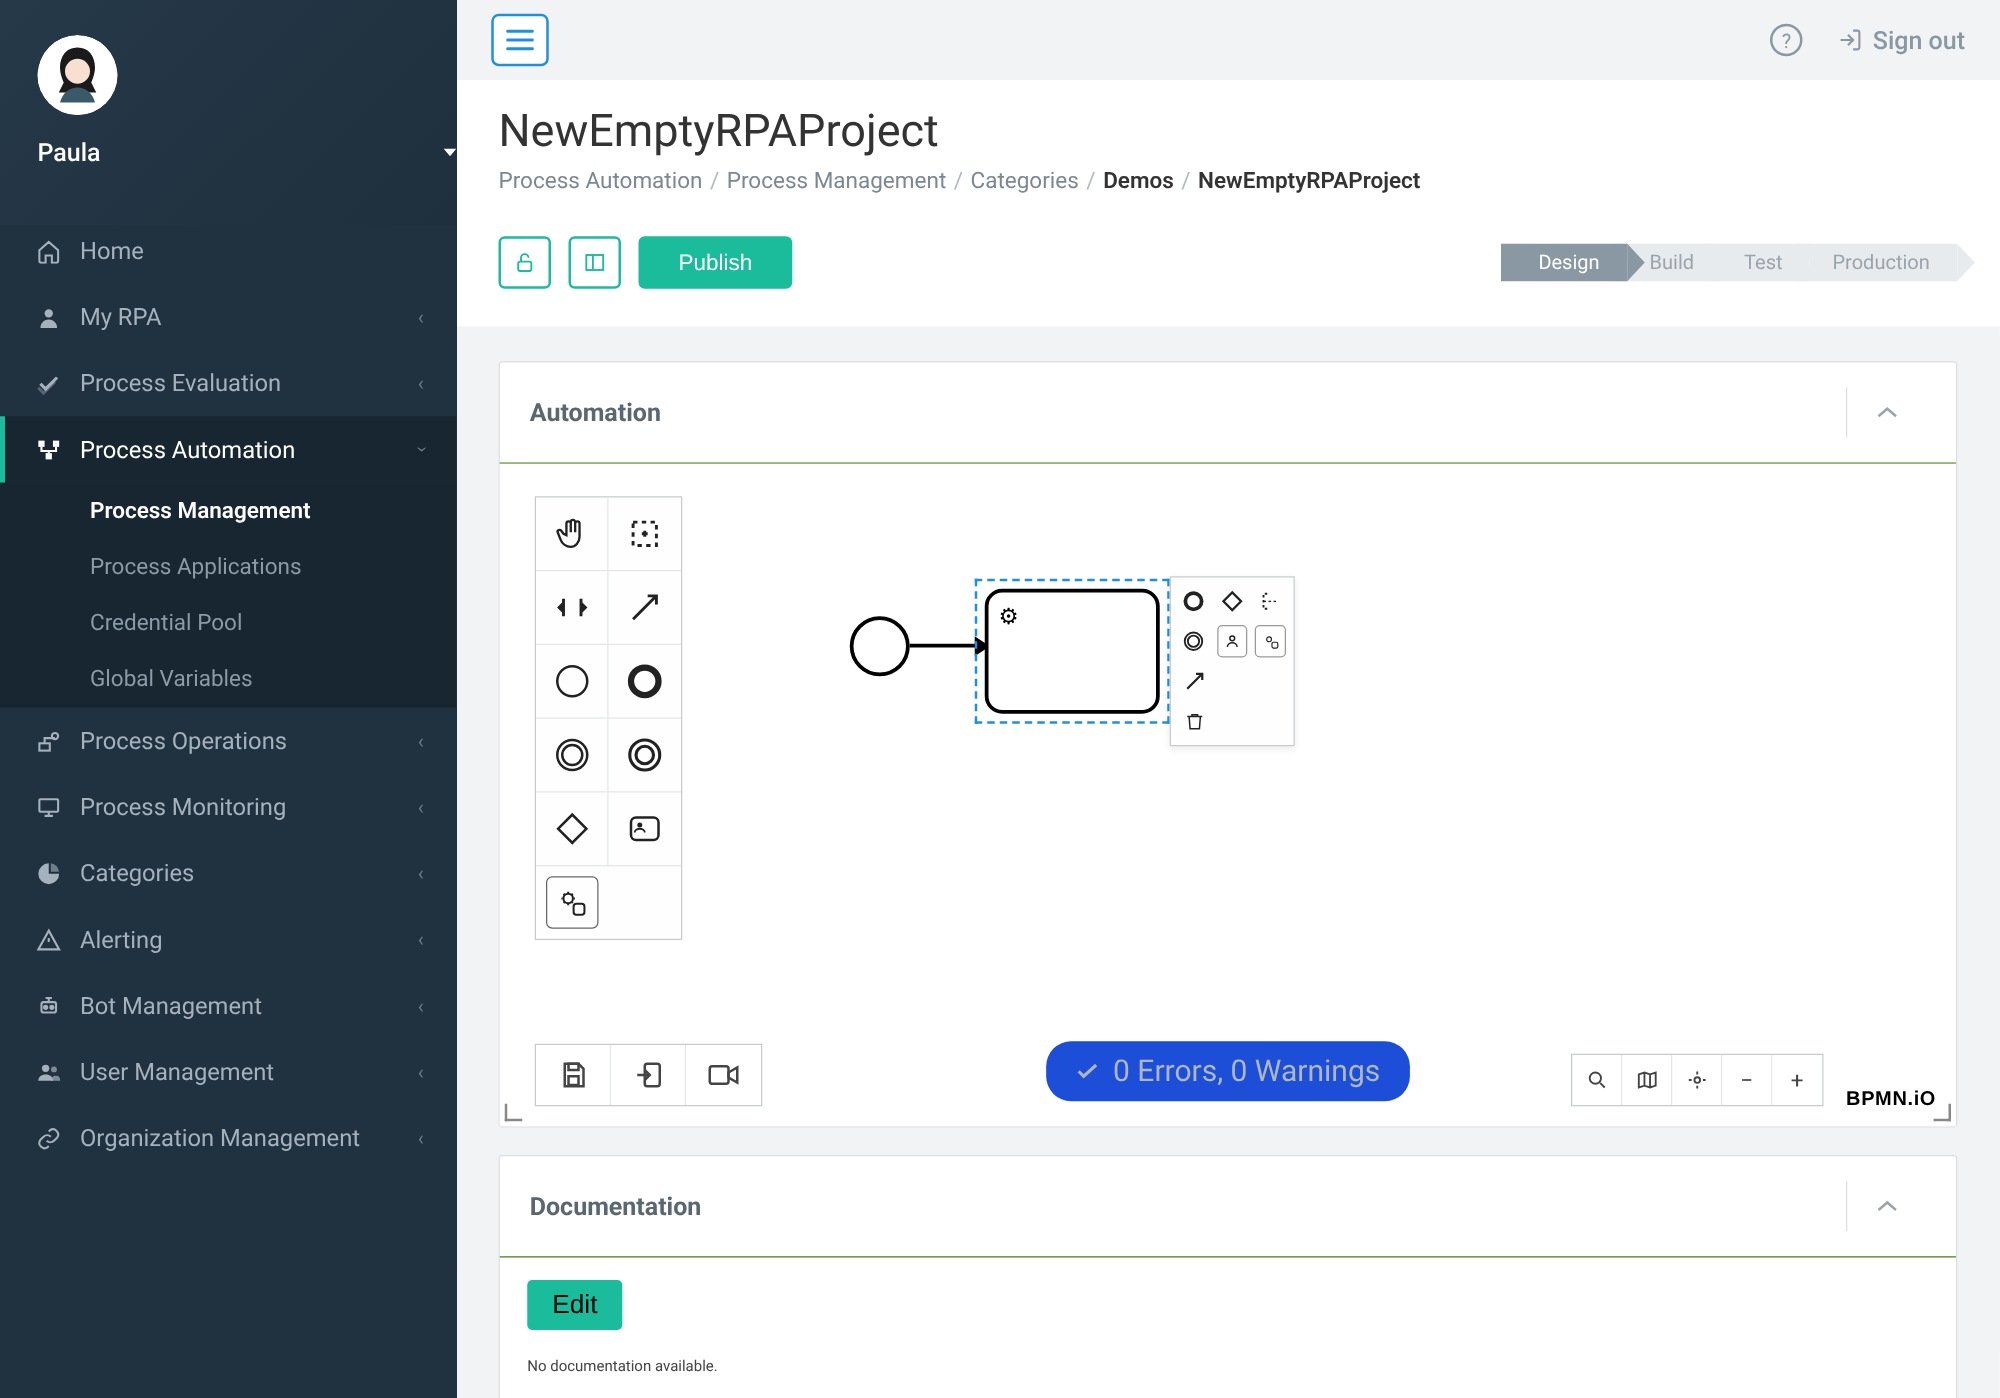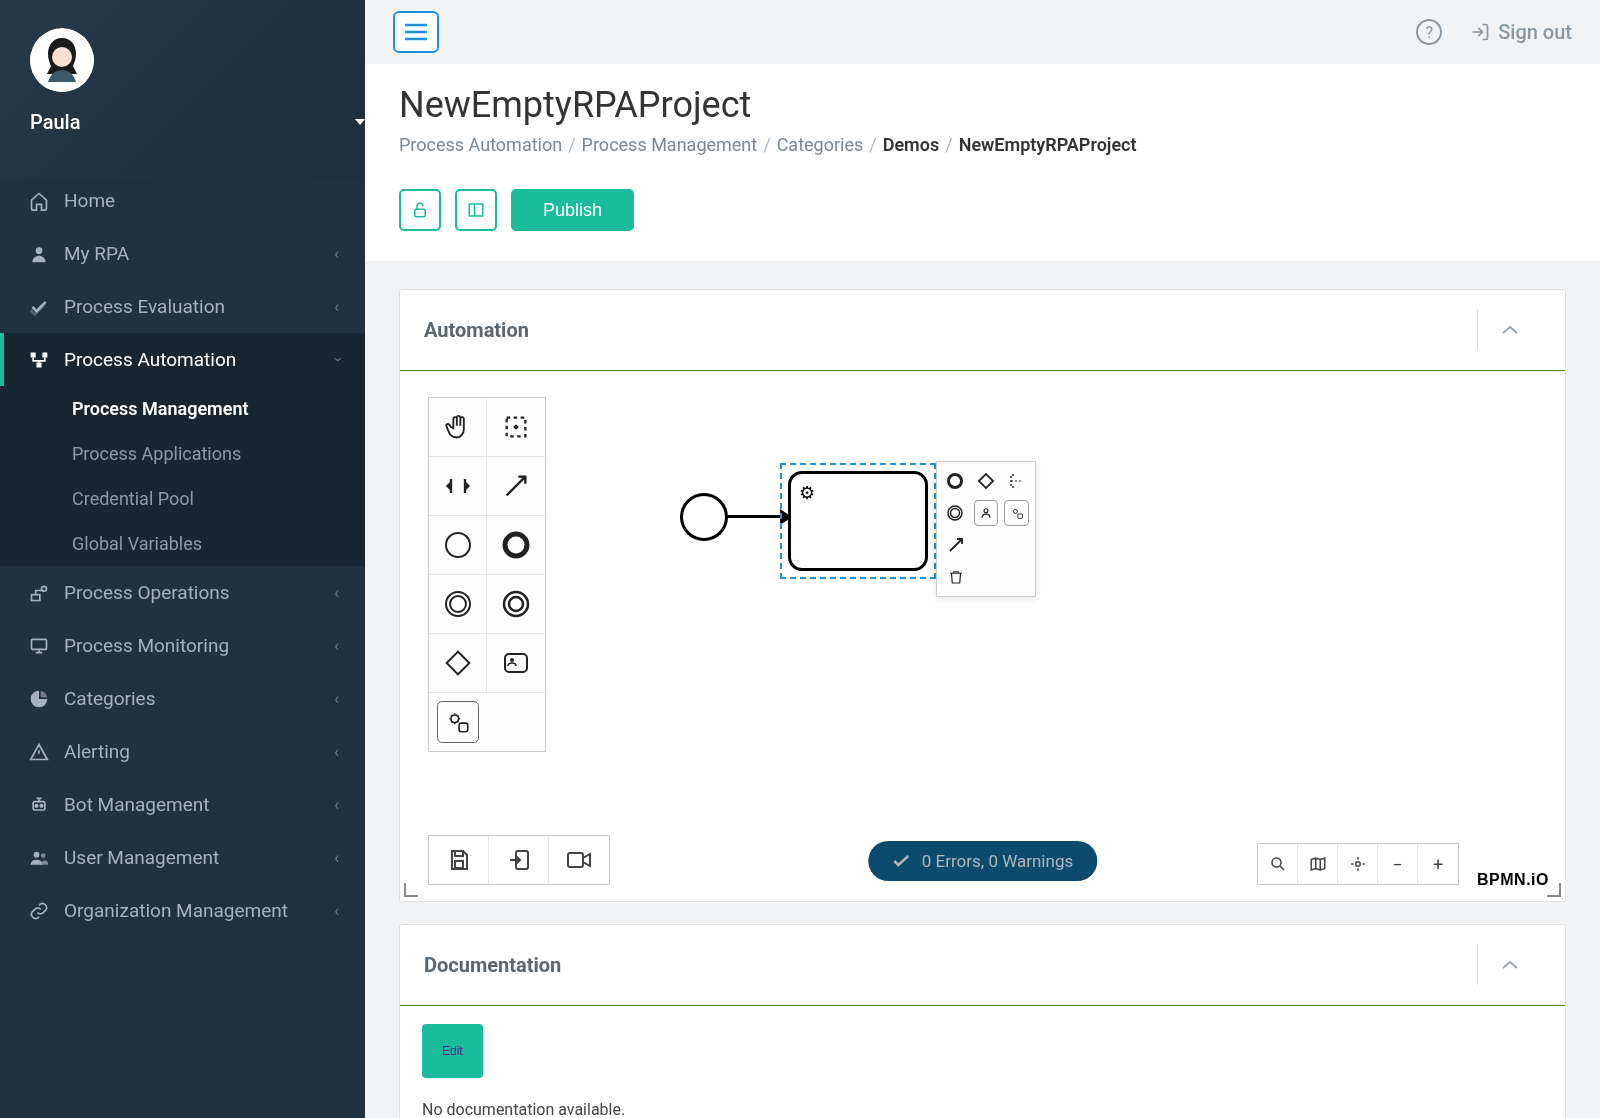--- a/index.html
+++ b/index.html
@@ -70,33 +70,33 @@
 .ctx-panel { position: absolute; left: 256px; top: -10px; width: 100px; border: 1px solid #c7cbcf; background: #fefefe; padding: 6px; box-shadow: 0 2px 6px rgba(0,0,0,.1); }
 .ctx-row { display: flex; gap: 6px; margin-bottom: 6px; }
 .ctx-row:last-child { margin-bottom: 0; }
 .ctx-item { width: 26px; height: 26px; display: flex; align-items: center; justify-content: center; font-size: 18px; cursor: pointer; border: 1px solid transparent; }
 .ctx-item.box { border: 1px solid #999; border-radius: 4px; }
 
 .bottom-toolbar { position: absolute; left: 28px; bottom: 16px; display: flex; border: 1px solid #c7cbcf; background: #fff; }
 .bt-btn { width: 60px; height: 48px; display: flex; align-items: center; justify-content: center; border-right: 1px solid #e4e6e8; cursor: pointer; font-size: 22px; color: #444; }
 .bt-btn:last-child { border-right: none; }
 
-.status-pill { position: absolute; left: 50%; transform: translateX(-50%); bottom: 20px; background: #0c4a6e; border-radius: 20px; padding: 10px 24px; color: #aeb7be; font-size: 17px; display: flex; align-items: center; gap: 12px; }
+.status-pill { position: absolute; left: 50%; transform: translateX(-50%); bottom: 20px; background: #1d4ed8; border-radius: 20px; padding: 10px 24px; color: #aeb7be; font-size: 24px; display: flex; align-items: center; gap: 12px; }
 
 .zoom-bar { position: absolute; right: 106px; bottom: 16px; display: flex; border: 1px solid #c7cbcf; background: #fff; }
 .zoom-bar .bt-btn { width: 40px; height: 40px; font-size: 18px; }
 
 .logo-stamp { position: absolute; right: 16px; bottom: 12px; font-family: Arial Black, sans-serif; font-weight: 900; font-size: 16px; letter-spacing: 0.5px; }
 .resize-handle { position: absolute; width: 14px; height: 14px; }
 .resize-handle.tl { left: 4px; bottom: 4px; border-left: 2px solid #888; border-bottom: 2px solid #888; transform: rotate(0deg); }
 .resize-handle.br { right: 4px; bottom: 4px; border-right: 2px solid #888; border-bottom: 2px solid #888; }
 
 .doc-body { padding: 18px 22px 28px 22px; }
-.edit-btn { background: #1abc9c; color: #4c1d95; border: none; border-radius: 4px; padding: 20px 20px; font-size: 12px; cursor: pointer; }
-.doc-text { margin-top: 22px; font-size: 16px; color: #444; }
+.edit-btn { background: #1abc9c; color: #000000; border: none; border-radius: 4px; padding: 8px 20px; font-size: 21px; cursor: pointer; }
+.doc-text { margin-top: 22px; font-size: 12px; color: #444; }
 
 svg { display: block; }
 </style>
 </head>
 <body>
 
 <div class="sidebar">
   <div class="sidebar-shade"></div>
   <div class="profile">
     <div class="avatar">
@@ -279,20 +279,26 @@
           </svg>
       </div>
       <div class="sq-btn">
         <svg width="18" height="18" viewBox="0 0 24 24" fill="none" stroke="#1abc9c" stroke-width="2">
             <rect x="3" y="4" width="18" height="16"></rect>
             <path d="M10 4v16"></path>
           </svg>
       </div>
       <button class="publish-btn">Publish</button>
 
+      <div class="stage-pills">
+        <div class="pill active" style="z-index:4">Design</div>
+        <div class="pill" style="z-index:3">Build</div>
+        <div class="pill" style="z-index:2">Test</div>
+        <div class="pill" style="z-index:1">Production</div>
+      </div>
     </div>
 
     <div class="panel-area">
 
       <div class="panel">
         <div class="panel-head">
           <h3>Automation</h3>
           <div class="collapse">
             <svg width="18" height="12" viewBox="0 0 18 12">
                 <path d="M2 9l7-6 7 6" fill="none" stroke="#9aa4ad" stroke-width="2"></path>

